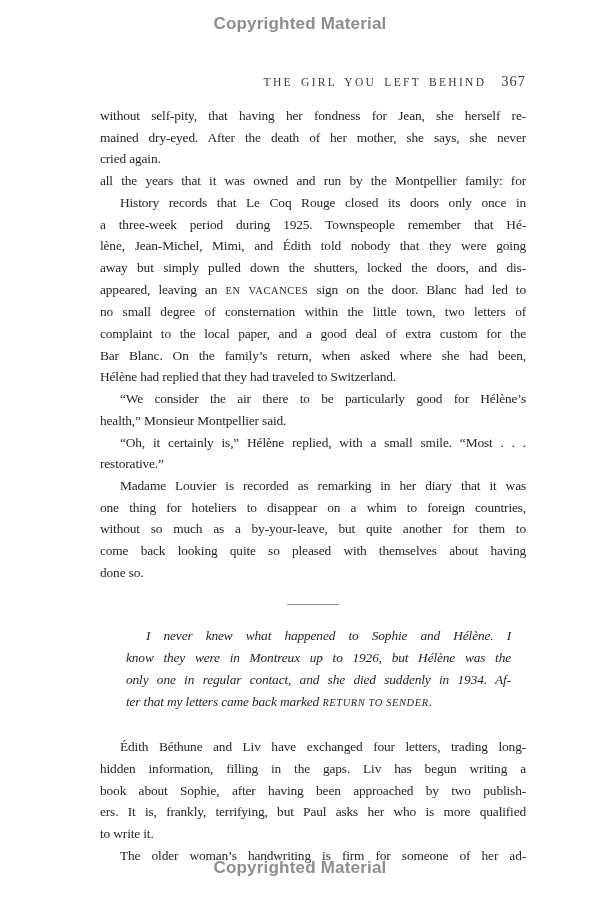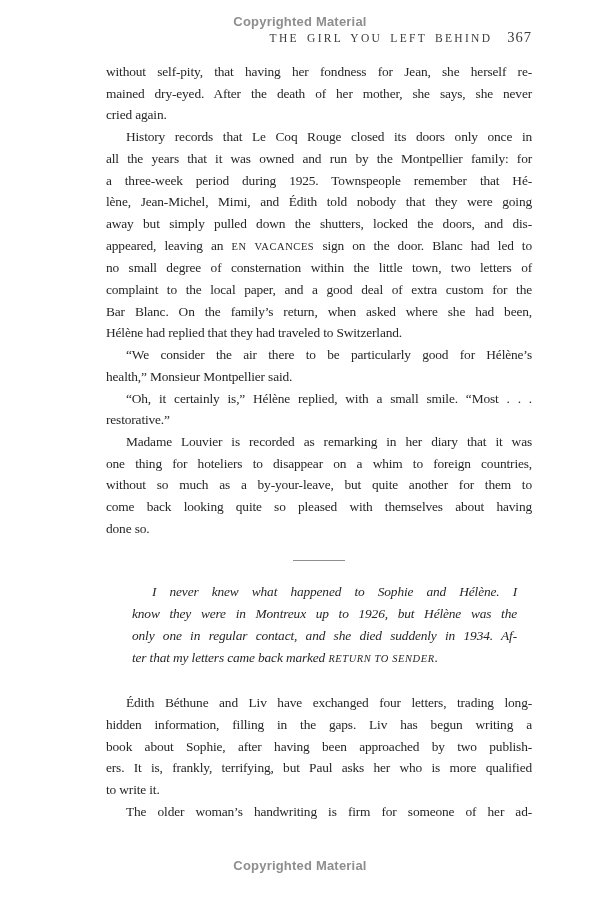--- a/index.html
+++ b/index.html
@@ -12,32 +12,32 @@
     color: #262626;
     overflow: hidden;
   }
   .watermark {
     position: absolute;
     left: 0;
     width: 100%;
     text-align: center;
     font-family: "Liberation Sans", "DejaVu Sans", sans-serif;
     font-weight: bold;
-    font-size: 13px;
+    font-size: 17px;
     color: #8e8e8e;
     letter-spacing: 0.2px;
   }
   .watermark-top { top: 14px; }
   .watermark-bottom { top: 858px; }
   .content {
     position: absolute;
-    left: 106px;
+    left: 100px;
     top: 0;
     width: 426px;
-    padding-top: 29px;
+    padding-top: 73px;
   }
   .running-head {
     display: flex;
     justify-content: flex-end;
     align-items: baseline;
     gap: 15px;
     font-size: 11.5px;
     letter-spacing: 2.3px;
     word-spacing: 3px;
     color: #3a3a3a;
@@ -90,22 +90,22 @@
       <span class="page-num">367</span>
     </div>
 
     <div class="bodytext">
         <div class="para">
           <div class="pline">without self-pity, that having her fondness for Jean, she herself re-</div>
           <div class="pline">mained dry-eyed. After the death of her mother, she says, she never</div>
           <div class="pline lastline">cried again.</div>
         </div>
         <div class="para">
+          <div class="pline">all the years that it was owned and run by the Montpellier family: for</div>
           <div class="pline indent">History records that Le Coq Rouge closed its doors only once in</div>
-          <div class="pline">all the years that it was owned and run by the Montpellier family: for</div>
           <div class="pline">a three-week period during 1925. Townspeople remember that Hé-</div>
           <div class="pline">lène, Jean-Michel, Mimi, and Édith told nobody that they were going</div>
           <div class="pline">away but simply pulled down the shutters, locked the doors, and dis-</div>
           <div class="pline"><span>appeared, leaving an </span><span class="sc">EN VACANCES</span><span> sign on the door. Blanc had led to</span></div>
           <div class="pline">no small degree of consternation within the little town, two letters of</div>
           <div class="pline">complaint to the local paper, and a good deal of extra custom for the</div>
           <div class="pline">Bar Blanc. On the family’s return, when asked where she had been,</div>
           <div class="pline lastline">Hélène had replied that they had traveled to Switzerland.</div>
         </div>
         <div class="para">

